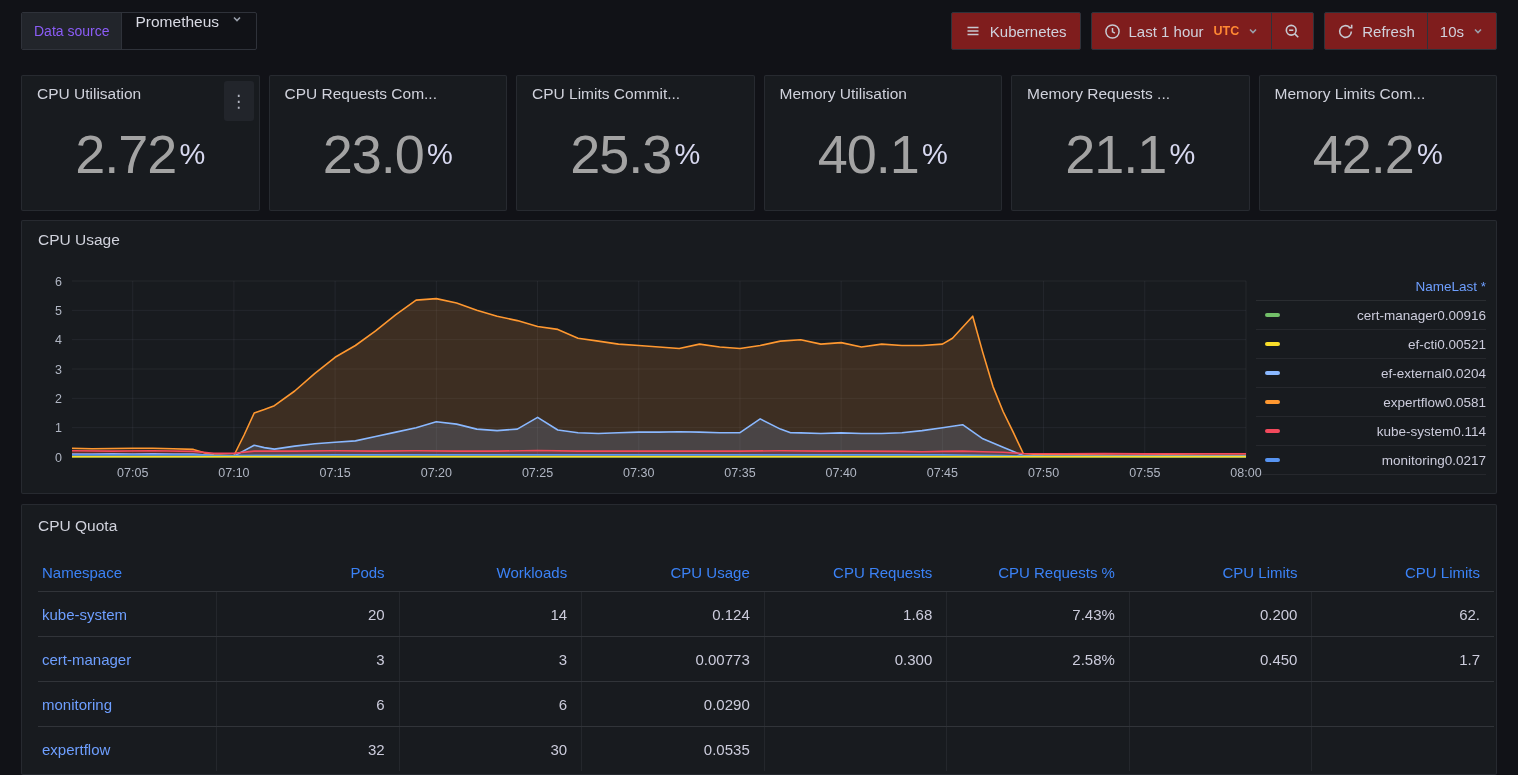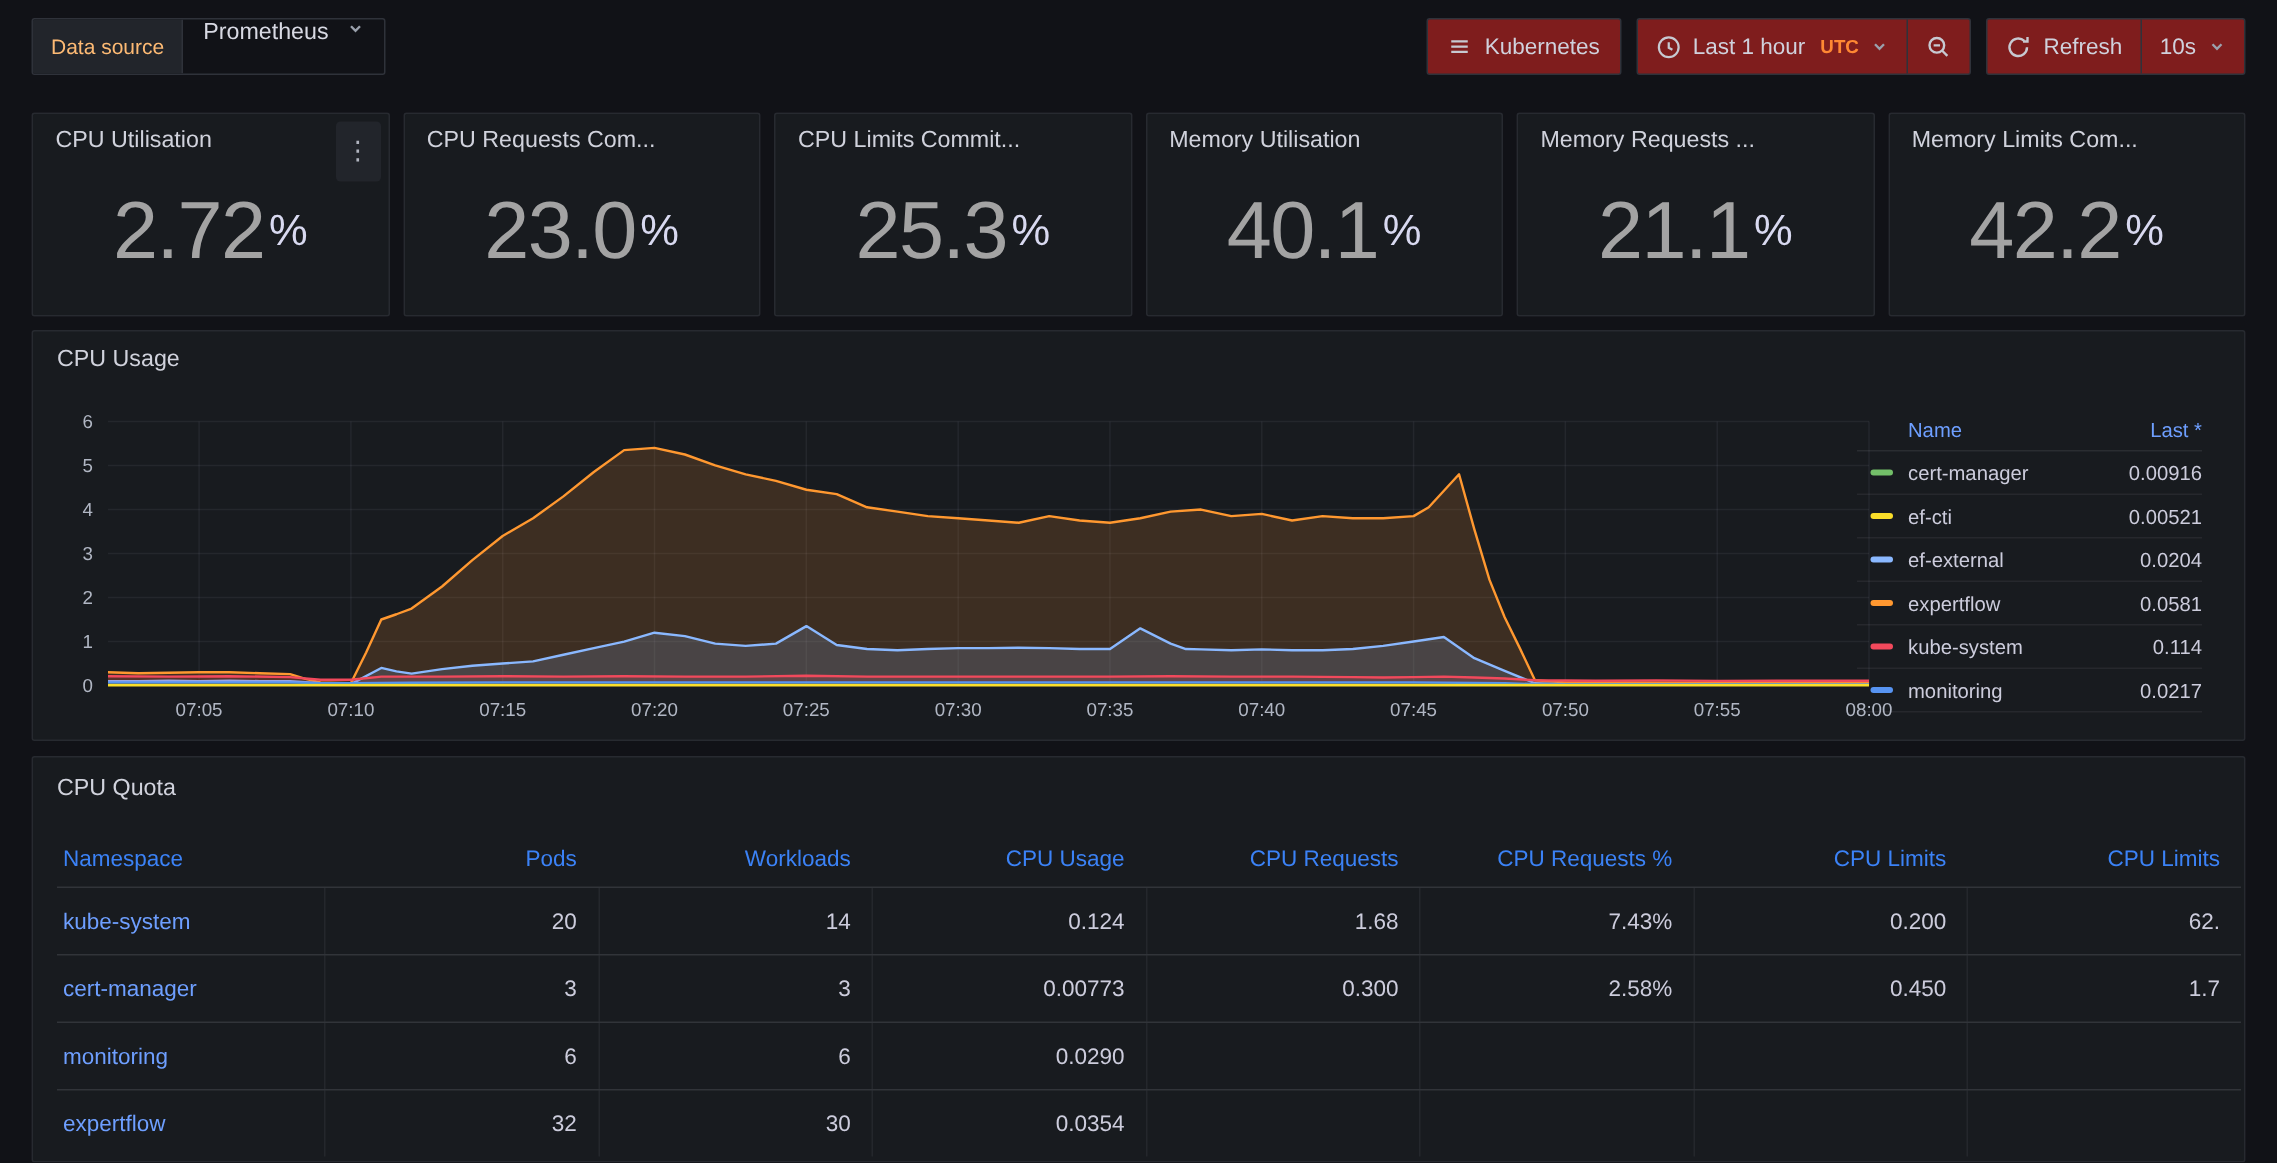--- a/index.html
+++ b/index.html
@@ -6,21 +6,21 @@
   html,body { width:1518px; height:775px; overflow:hidden; }
   body {
     background:#111217;
     font-family:"Liberation Sans","DejaVu Sans",sans-serif;
     color:#ccccdc;
     position:relative;
   }
   
   .toolbar { height:62px; display:flex; align-items:center; justify-content:space-between; padding:0 21px; }
   .var-control { display:flex; height:38px; border:1px solid #2f323a; border-radius:2px; overflow:hidden; }
-  .var-label { background:#22252b; padding:0 12px; display:flex; align-items:center; font-size:14px; color:#fdba74; border-right:1px solid #2f323a; }
+  .var-label { background:#22252b; padding:0 12px; display:flex; align-items:center; font-size:14px; color:#8b5cf6; border-right:1px solid #2f323a; }
   .var-value { padding:0 13px; display:flex; align-items:flex-start; gap:12px; font-size:15.5px; color:#d8d9e3; cursor:pointer; }
   .toolbar-right { display:flex; gap:10px; }
   .btn, .btn-group { height:38px; background:#7f1d1d; border:1px solid #2f323a; border-radius:2px; }
   .btn { display:flex; align-items:center; gap:9px; padding:0 13px; font-size:15px; color:#d0d1dc; cursor:pointer; }
   .btn-group { display:flex; align-items:stretch; }
   .seg { display:flex; align-items:center; gap:8px; padding:0 12px; font-size:15px; color:#d0d1dc; cursor:pointer; }
   .seg + .seg { border-left:1px solid #2f323a; }
   .utc { color:#ff8833; font-size:12.5px; font-weight:700; margin-left:2px; }
   .icon { display:inline-flex; align-items:center; }
   
@@ -31,21 +31,21 @@
   .stat-panel { flex:1 1 0; padding:9px 15px; display:flex; flex-direction:column; }
   .stat-head { display:flex; justify-content:space-between; align-items:flex-start; }
   .kebab-btn { position:absolute; top:5px; right:5px; width:30px; height:40px; background:#22252b; border-radius:3px; display:flex; align-items:center; justify-content:center; color:#b1b4bf; font-size:17px; cursor:pointer; letter-spacing:0; }
   .stat-value-wrap { flex:1; display:flex; align-items:center; justify-content:center; padding-top:4px; }
   .stat-value { font-size:54px; font-weight:500; color:#a3a3a3; line-height:1; letter-spacing:-1px; }
   .stat-unit { font-size:29px; font-weight:500; color:#d8d9f0; margin-left:3px; }
   
   .usage-panel { margin:9px 21px 0; height:274px; }
   .usage-panel .panel-title { position:absolute; top:10px; left:16px; }
   .plot-area { position:absolute; left:10px; top:46px; width:1230px; height:222px; }
-  .legend { position:absolute; right:28px; top:52px; width:230px; font-size:13.5px; }
+  .legend { position:absolute; right:10px; top:52px; width:230px; font-size:13.5px;text-align:right; }
   .legend-header { display:flex; height:28px; align-items:center; border-bottom:1px solid rgba(204,204,220,0.10); }
   .legend-header span { color:#6E9FFF; font-weight:500; cursor:pointer; }
   .legend-header .lh-name { margin-left:34px; flex:1; }
   .legend-row { display:flex; align-items:center; height:29px; border-bottom:1px solid rgba(204,204,220,0.08); cursor:pointer; }
   .swatch { width:15px; height:4px; border-radius:2px; margin:0 10px 0 9px; flex:none; }
   .legend-name { flex:1; color:#ccccdc; }
   .legend-last { color:#ccccdc; }
   
   .quota-panel { margin:10px 21px 0; height:271px; overflow:hidden; }
   .quota-panel .panel-title { position:absolute; top:12px; left:16px; }
@@ -335,21 +335,21 @@
           <div class="q-cell"></div>
           <div class="q-cell"></div>
           <div class="q-cell"></div>
         </div>
         <div class="q-row q-body-row">
           <div class="q-cell ns">
             <span class="ns-link">expertflow</span>
           </div>
           <div class="q-cell">32</div>
           <div class="q-cell">30</div>
-          <div class="q-cell">0.0354</div>
+          <div class="q-cell">0.0535</div>
           <div class="q-cell"></div>
           <div class="q-cell"></div>
           <div class="q-cell"></div>
           <div class="q-cell"></div>
         </div>
       </div>
   </div>
 </div>
 
 </body></html>

